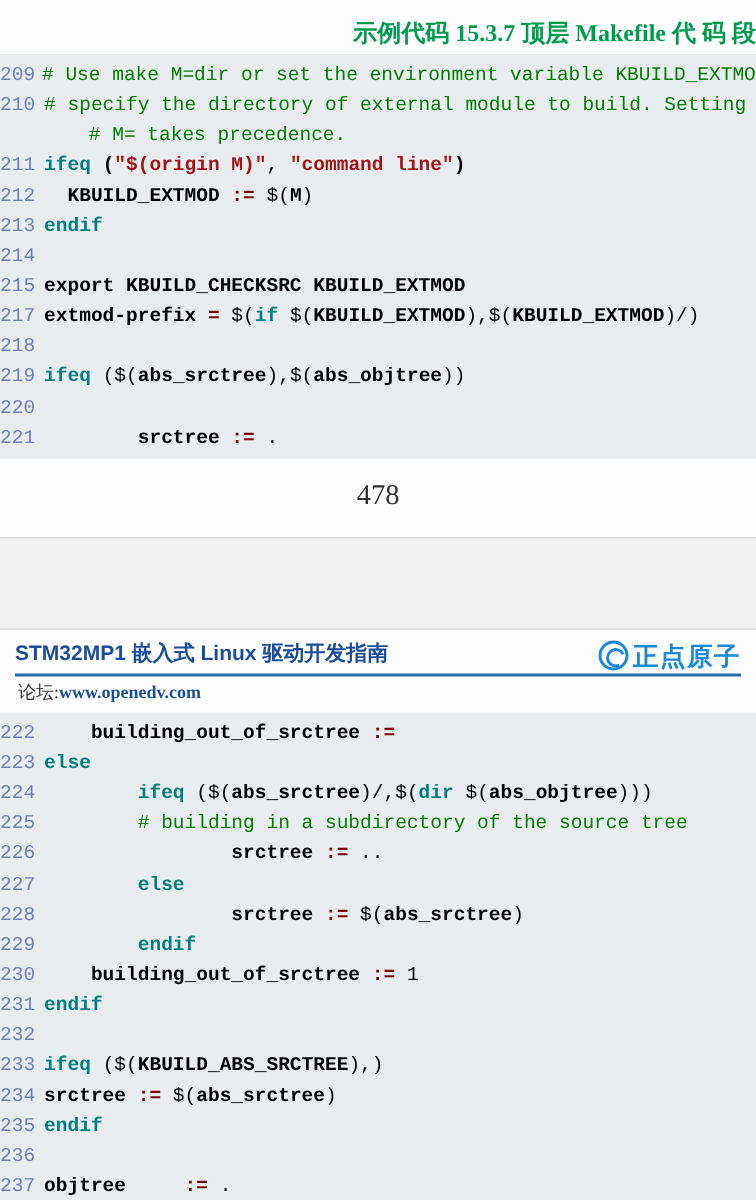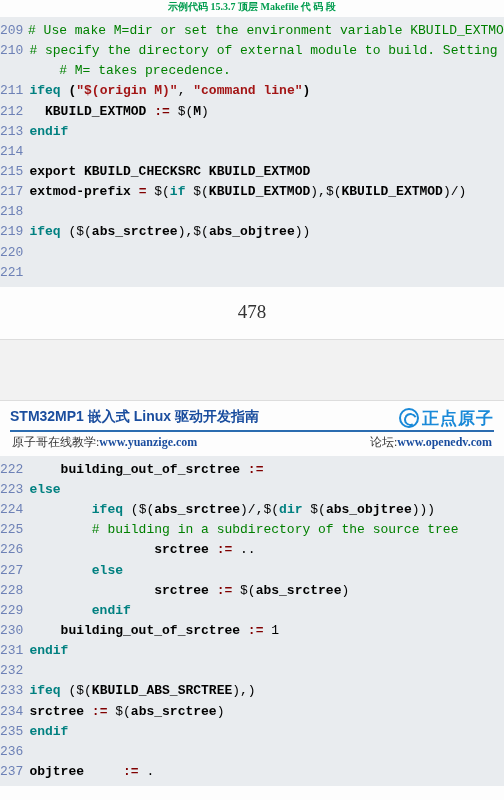--- a/index.html
+++ b/index.html
@@ -1,17 +1,17 @@
 <!DOCTYPE html>
 <html><head>
 <meta charset="utf-8">
 <style>
   * { margin: 0; padding: 0; box-sizing: border-box; }
   body { font-family: SimSun, serif; font-size: 13px; background: #fdfdfd; width: 504px; color: #333; }
-  .title { color: #009C4E; font-family: "Microsoft YaHei", SimSun, serif; font-size: 10px; font-weight: bold; text-align: center; padding: 0 0 3px; }
+  .title { color: #009C4E; font-family: "Microsoft YaHei", SimSun, serif; font-size: 16px; font-weight: bold; text-align: right; padding: 12px 0 3px; }
   .codeblock { background: #E9ECEF; padding: 4px 0; margin: 0; }
   .codeline { display: flex; align-items: baseline; font-family: "Courier New", monospace; font-size: 13px; line-height: 1.55; }
   .ln { color: #6D81B6; min-width: 28px; text-align: right; padding-right: 6px; font-family: Liberation Mono, monospace; }
   .code { white-space: pre; font-family: "Courier New", monospace; }
   .c-green { color: #008000; }
   .c-teal { color: #008080; }
   .c-red { color: #A31515; }
   .c-dkred { color: #800000; }
   .c-black { color: #000; }
   .b { font-weight: bold; }
@@ -77,39 +77,37 @@
     </div>
     <div class="codeline">
       <span class="ln">219</span>
       <span class="code"><span class="c-teal b">ifeq </span><span class="c-black">($(</span><span class="c-black b">abs_srctree</span><span class="c-black">),$(</span><span class="c-black b">abs_objtree</span><span class="c-black">))</span></span>
     </div>
     <div class="codeline">
       <span class="ln">220</span>
     </div>
     <div class="codeline">
       <span class="ln">221</span>
+      <span class="code"><span class="c-black b">        srctree </span><span class="c-dkred b">:=</span><span class="c-black"> .</span></span>
     </div>
   </div>
 
 <div class="pagenum">478</div>
 
 <div class="page-gap"></div>
 
 <div class="header">
   <div class="top-row">
     <div class="doctitle">STM32MP1 嵌入式 Linux 驱动开发指南</div>
     <div class="logo">
       <span class="logo-circle"></span>
       <span class="logo-text">正点原子</span>
     </div>
   </div>
   <div class="sub-header">
-    <div class="sub-left">
-      <span>原子哥在线教学:</span><span class="url">www.yuanzige.com</span>
-    </div>
     <div class="sub-right">
       <span>论坛:</span><span class="url">www.openedv.com</span>
     </div>
   </div>
 </div>
 
 <div class="codeblock" id="cb2">
     <div class="codeline">
       <span class="ln">222</span>
       <span class="code"><span class="c-black b">    building_out_of_srctree </span><span class="c-dkred b">:=</span></span>

